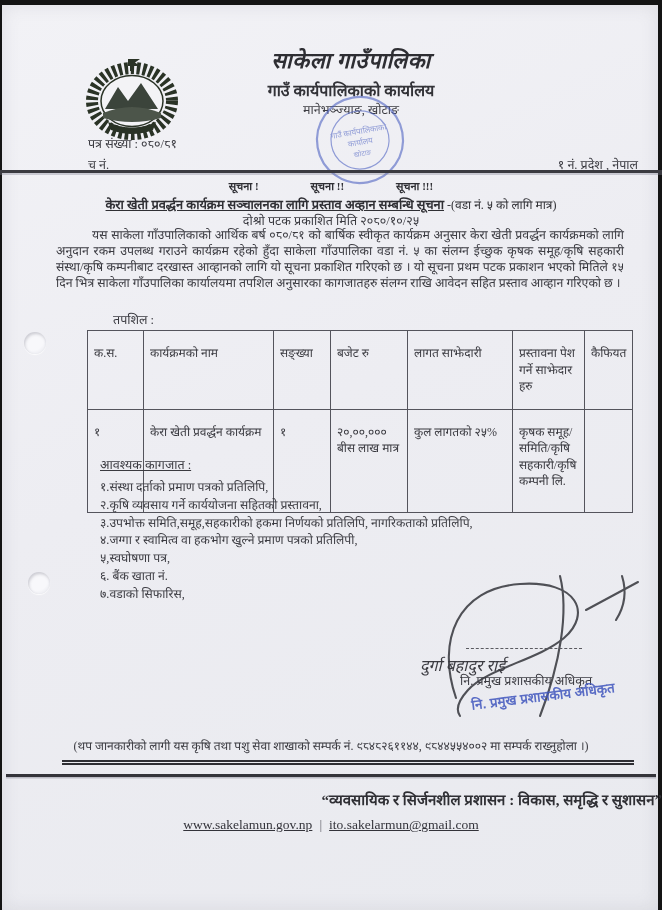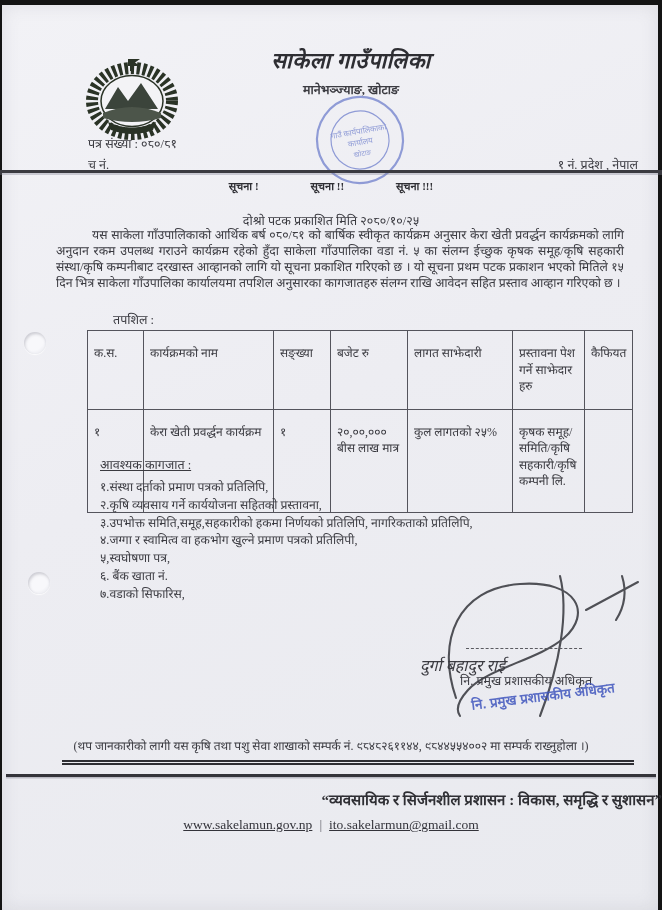--- a/index.html
+++ b/index.html
@@ -6,21 +6,21 @@
   .page{position:relative;width:662px;height:910px;margin:0 auto;overflow:hidden;
         font-family:"Liberation Serif","DejaVu Serif",serif;color:#3a3a40;}
   .paper{position:absolute;left:2px;top:5px;right:4px;bottom:0;
          background:linear-gradient(155deg,#f2f2f6 0%,#ededf2 45%,#e9eaef 100%);
          box-shadow:inset 0 0 18px rgba(90,90,110,.12);}
   .abs{position:absolute;}
   
   .head-center{left:120px;right:80px;top:44px;text-align:center;}
   .muni{font-size:22px;font-weight:bold;letter-spacing:.5px;color:#2e2e33;font-style:italic;}
   .office{font-size:16px;font-weight:bold;margin-top:5px;color:#333338;}
-  .addr{font-size:12.5px;margin-top:7px;color:#3c3c42;font-weight:bold;}
+  .addr{font-size:12.5px;color:#3c3c42;}
   .emblem{left:84px;top:56px;width:96px;height:84px;}
   .hdr-stamp{left:314px;top:94px;width:92px;height:92px;opacity:.55;transform:rotate(-10deg);}
   .meta{font-size:12.5px;color:#3a3a40;}
   .letter-no{left:88px;top:135px;}
   .ref-no{left:88px;top:156px;}
   .province{right:24px;top:156px;}
   .rule-head{left:0;right:0;top:170px;height:2.5px;background:#3a3a40;
              box-shadow:0 2px 0 rgba(130,130,145,.35);}
   
   .announce{left:0;right:0;top:178px;text-align:center;font-size:11px;font-weight:bold;color:#2f2f34;}
@@ -78,38 +78,42 @@
     <path d="M44 3 h12 l-5 3.5 l5 3.5 h-12 z" fill="#2a3326"></path>
     <rect x="46" y="3" width="2" height="12" fill="#2a3326"></rect>
     <ellipse cx="48" cy="45" rx="31" ry="25.5" fill="#f3f3f6" stroke="#2a3326" stroke-width="1.5"></ellipse>
     <path d="M21 53 L34 31 L44 45 L57 27 L74 53 Z" fill="#3b443b"></path>
     <path d="M19 57 Q48 45 77 57 L77 62 Q48 70 19 62 Z" fill="#4c554a"></path>
     <path d="M24 66 Q48 77 72 66 L69 74 Q48 82 27 74 Z" fill="#2a3326"></path>
   </svg>
 
   <div class="abs head-center">
     <div class="muni">साकेला गाउँपालिका</div>
+    <div class="office">गाउँ कार्यपालिकाको कार्यालय</div>
     <div class="addr">मानेभञ्ज्याङ, खोटाङ</div>
   </div>
 
   <svg class="abs hdr-stamp" viewBox="0 0 92 92">
     <circle cx="46" cy="46" r="43" fill="none" stroke="#4157be" stroke-width="2.2"></circle>
     <circle cx="46" cy="46" r="29" fill="none" stroke="#4157be" stroke-width="1.2"></circle>
     <text x="46" y="40" font-size="8" fill="#4157be" text-anchor="middle">गाउँ कार्यपालिकाको</text>
     <text x="46" y="51" font-size="8" fill="#4157be" text-anchor="middle">कार्यालय</text>
     <text x="46" y="62" font-size="7" fill="#4157be" text-anchor="middle">खोटाङ</text>
   </svg>
 
   <div class="abs meta letter-no">पत्र संख्या : ०८०/८१</div>
   <div class="abs meta ref-no">च नं.</div>
   <div class="abs meta province">१ नं. प्रदेश , नेपाल</div>
   <div class="abs rule-head"></div>
 
   <div class="abs announce">
     <span>सूचना !</span><span>सूचना !!</span><span>सूचना !!!</span>
+  </div>
+  <div class="abs n-title">
+    <span class="main">केरा खेती प्रवर्द्धन कार्यक्रम सञ्चालनका लागि प्रस्ताव अव्हान सम्बन्धि सूचना</span><span class="note"> -(वडा नं. ५ को लागि मात्र)</span>
   </div>
   <div class="abs published">दोश्रो पटक प्रकाशित मिति २०८०/१०/२५</div>
 
   <div class="abs body-par">यस साकेला गाँउपालिकाको आर्थिक बर्ष ०८०/८१ को बार्षिक स्वीकृत कार्यक्रम अनुसार केरा खेती प्रवर्द्धन कार्यक्रमको लागि अनुदान रकम उपलब्ध गराउने कार्यक्रम रहेको हुँदा साकेला गाँउपालिका वडा नं. ५ का संलग्न ईच्छुक कृषक समूह/कृषि सहकारी संस्था/कृषि कम्पनीबाट दरखास्त आव्हानको लागि यो सूचना प्रकाशित गरिएको छ । यो सूचना प्रथम पटक प्रकाशन भएको मितिले १५ दिन भित्र साकेला गाँउपालिका कार्यालयमा तपशिल अनुसारका कागजातहरु संलग्न राखि आवेदन सहित प्रस्ताव आव्हान गरिएको छ ।</div>
   <div class="abs tapasil">तपशिल :</div>
 
   <table class="detail">
     <colgroup>
       <col style="width:56px">
         <col style="width:130px">

